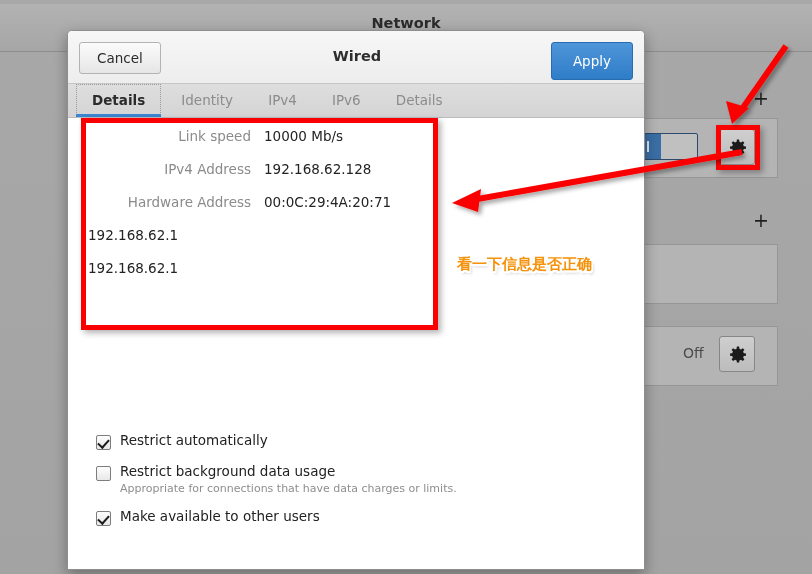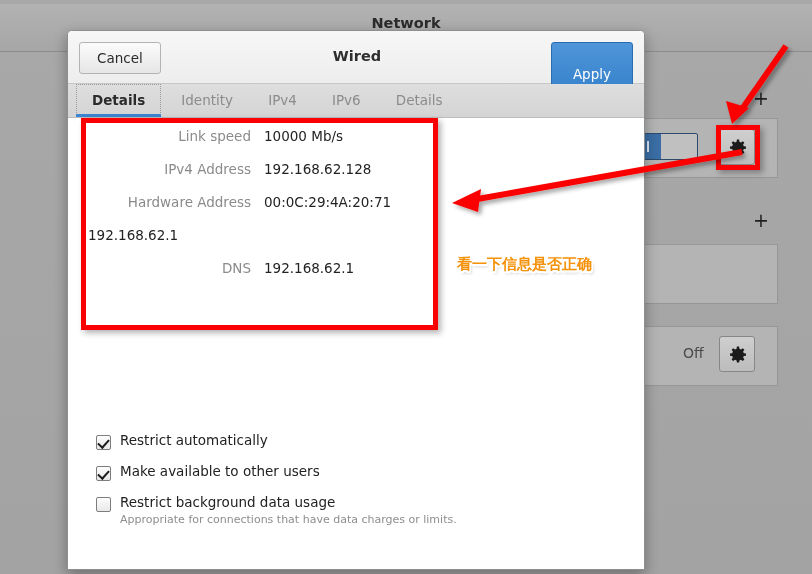--- a/index.html
+++ b/index.html
@@ -137,21 +137,21 @@
     color: #2b2b2b;
     background: linear-gradient(180deg, #fbfbfb 0%, #e6e6e6 100%);
     border: 1px solid #b3b3b3;
     border-radius: 3px;
     cursor: pointer;
   }
   .btn-apply {
     position: absolute;
     right: 11px; top: 11px;
     height: 30px;
-    padding: 16px 21px;
+    padding: 3px 21px;
     line-height: 30px;
     font-size: 13.5px;
     color: #ffffff;
     background: linear-gradient(180deg, #4f95d9 0%, #2f7dc8 100%);
     border: 1px solid #2a6cb0;
     border-radius: 3px;
     cursor: pointer;
   }
 
   .dlg-tabs {
@@ -364,43 +364,42 @@
           <div class="detail-value">192.168.62.128</div>
         </div>
         <div class="detail-row">
           <div class="detail-label">Hardware Address</div>
           <div class="detail-value">00:0C:29:4A:20:71</div>
         </div>
         <div class="detail-row">
           <div class="detail-value">192.168.62.1</div>
         </div>
         <div class="detail-row">
-          <div class="detail-label">DNS</div>
           <div class="detail-value">192.168.62.1</div>
         </div>
       </div>
 
       <div class="checks">
         <div class="check-row">
           <div class="cbox checked"></div>
           <div class="check-text">
             <div class="check-label">Restrict automatically</div>
           </div>
         </div>
         <div class="check-row">
-          <div class="cbox checked"></div>
-          <div class="check-text">
-            <div class="check-label">Make available to other users</div>
-          </div>
-        </div>
-        <div class="check-row">
           <div class="cbox"></div>
           <div class="check-text">
             <div class="check-label">Restrict background data usage</div>
             <div class="check-sub">Appropriate for connections that have data charges or limits.</div>
+          </div>
+        </div>
+        <div class="check-row">
+          <div class="cbox checked"></div>
+          <div class="check-text">
+            <div class="check-label">Make available to other users</div>
           </div>
         </div>
       </div>
 
     </div>
   </div>
 
   <div class="anno-box details-box"></div>
   <div class="anno-box gear-box"></div>
 

